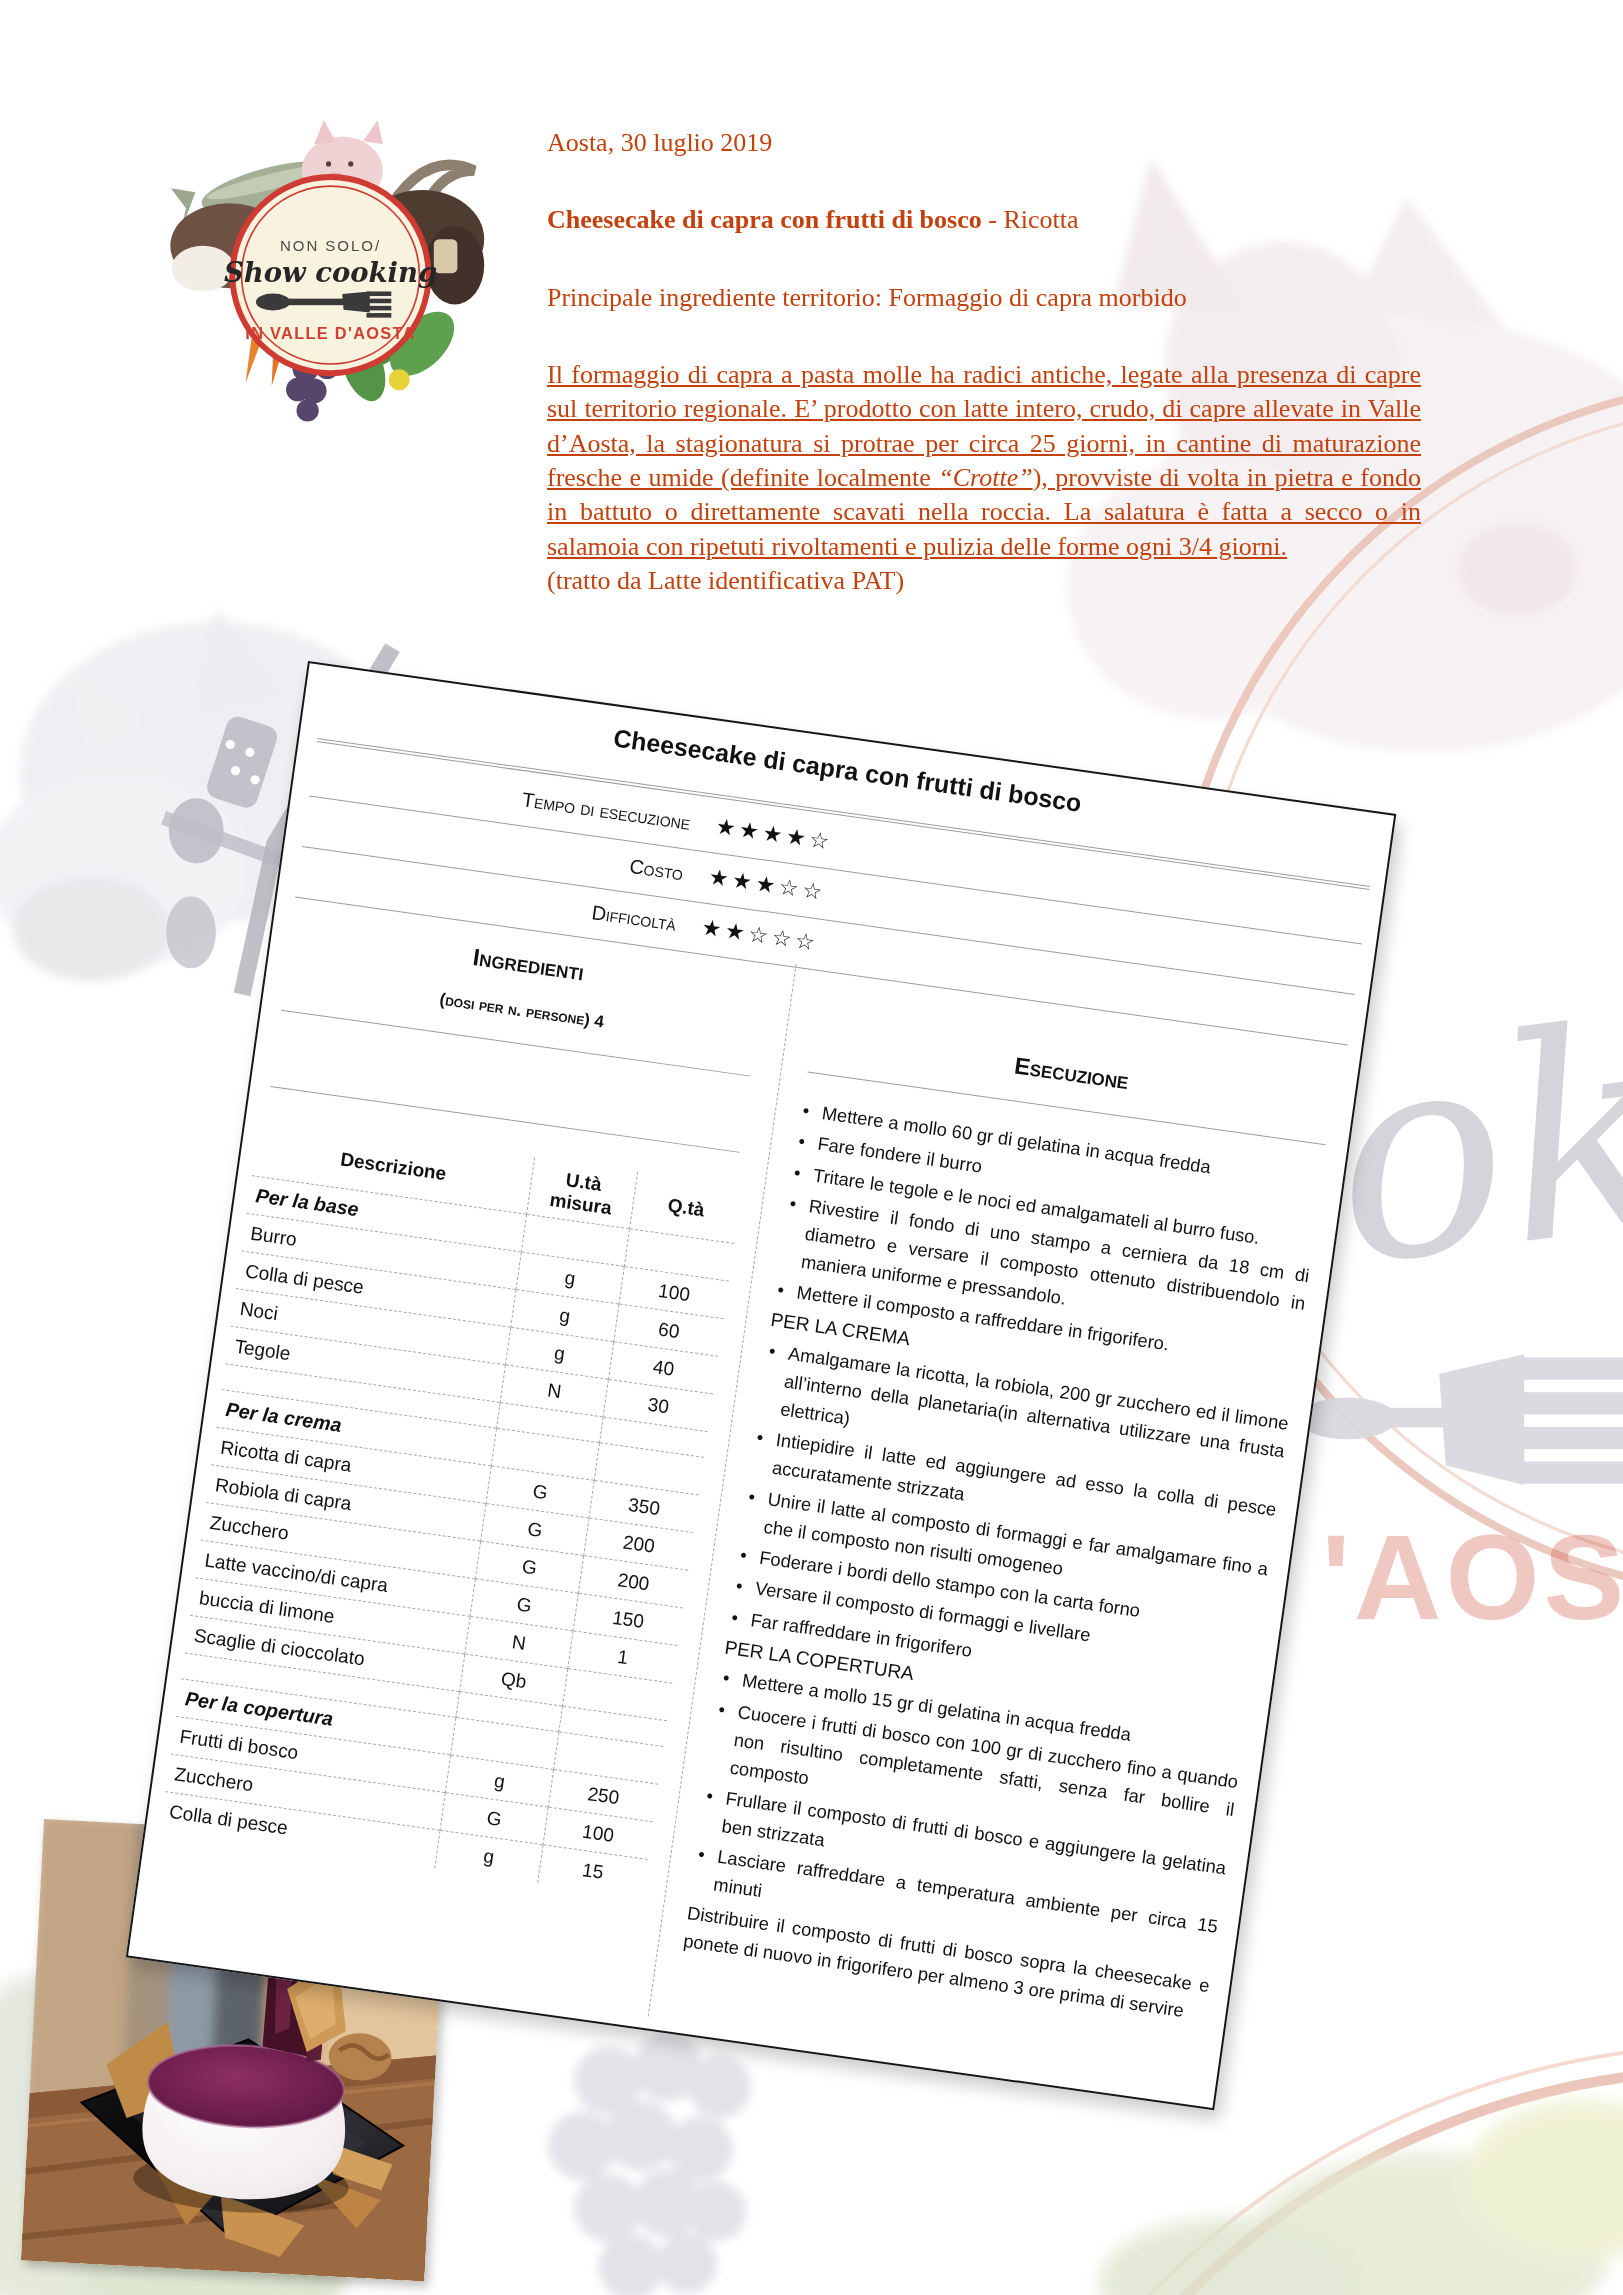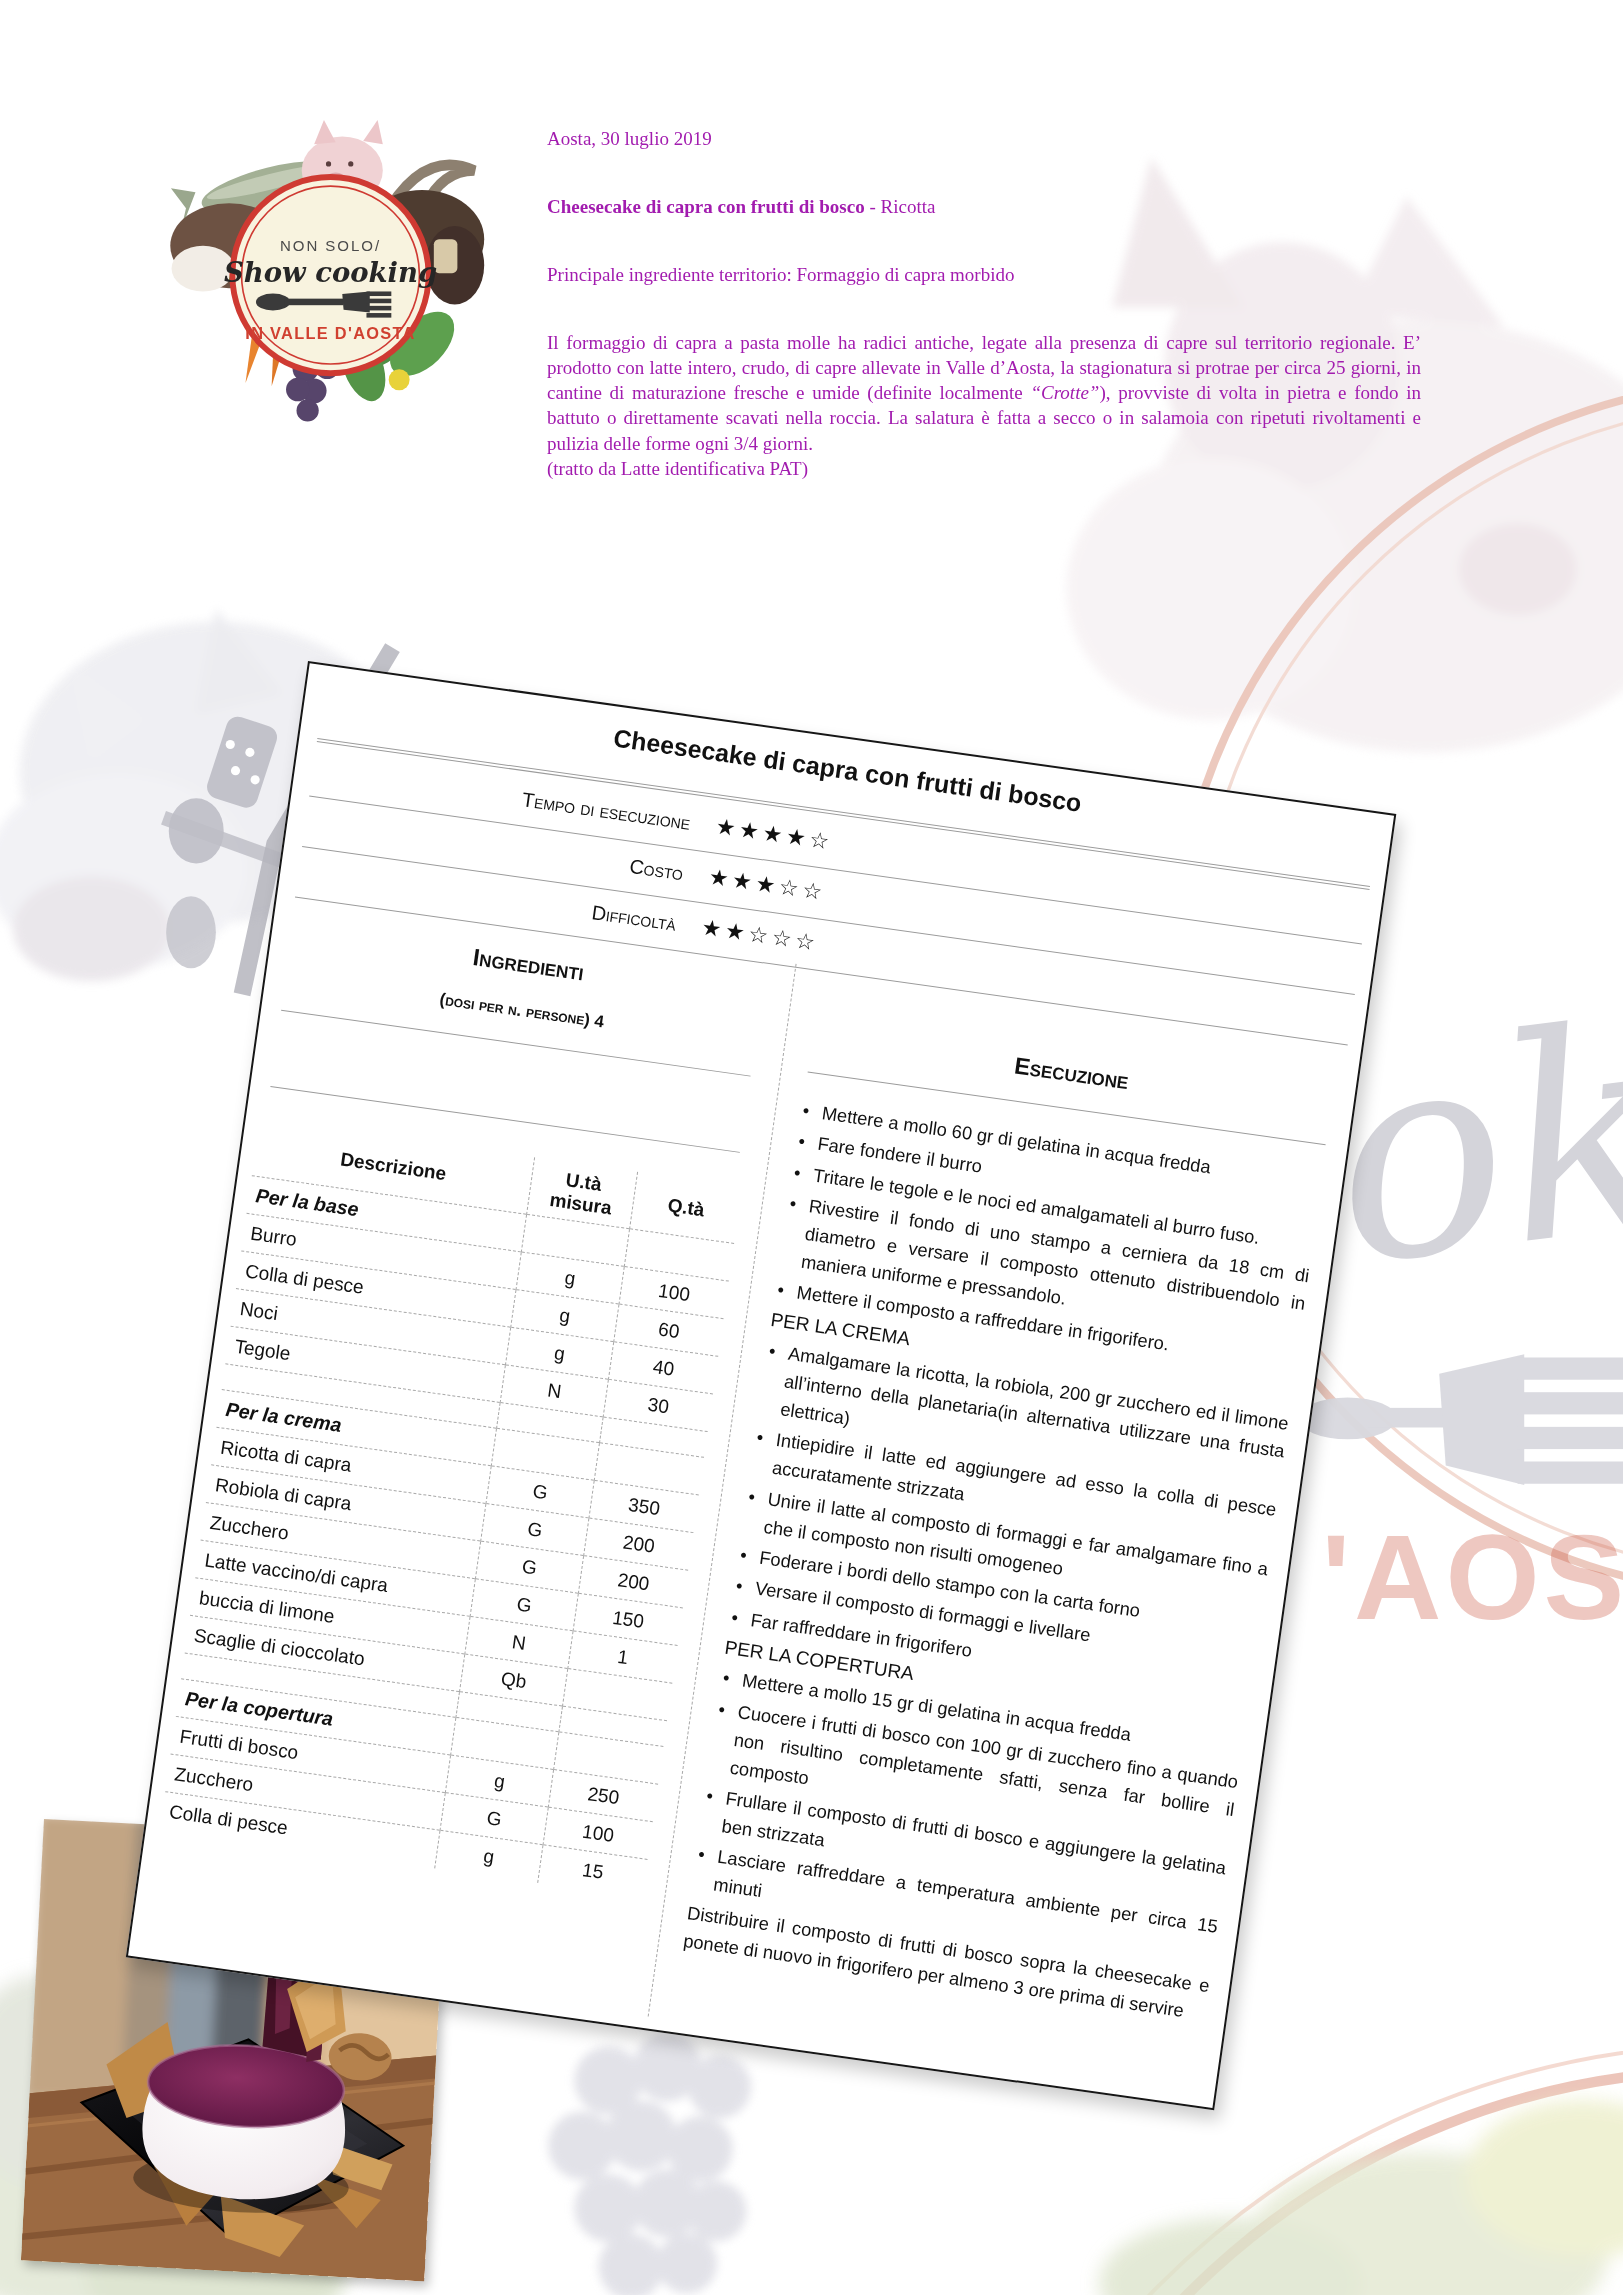--- a/index.html
+++ b/index.html
@@ -11,23 +11,23 @@
   
   .bg-svg{position:absolute;left:0;top:0;z-index:0;}
 
   
   .logo-block{position:absolute;left:167px;top:108px;width:327px;z-index:3;text-align:center;}
   .logo-caption{margin-top:9.2px;font-family:"DejaVu Serif",serif;font-style:italic;font-weight:bold;
                 font-size:47px;color:#d43b2f;letter-spacing:1.3px;}
 
   
   .header-block{position:absolute;left:547px;top:126px;width:874px;z-index:3;
-                font-size:19px;color:#a21caf;line-height:1.32;}
+                font-size:26px;color:#c2410c;line-height:1.32;}
   .header-block .hline{margin-bottom:43px;white-space:nowrap;}
-  .header-block .para{text-align:justify;margin-bottom:0;}
+  .header-block .para{text-align:justify;margin-bottom:0;text-decoration:underline;}
   .bold{font-weight:bold;}
   .ital{font-style:italic;}
 
   
   .card{position:absolute;left:308px;top:661px;width:1099px;height:1309px;z-index:2;
         background:#ffffff;border:2px solid #161616;transform:rotate(8deg);
         transform-origin:top left;box-shadow:6.5px 9.2px 17px rgba(0,0,0,.20);
         font-family:"Liberation Sans",sans-serif;color:#111;overflow:hidden;}
   .c-title{position:absolute;top:17px;left:0;width:100%;text-align:center;
            font-size:25px;font-weight:bold;}

